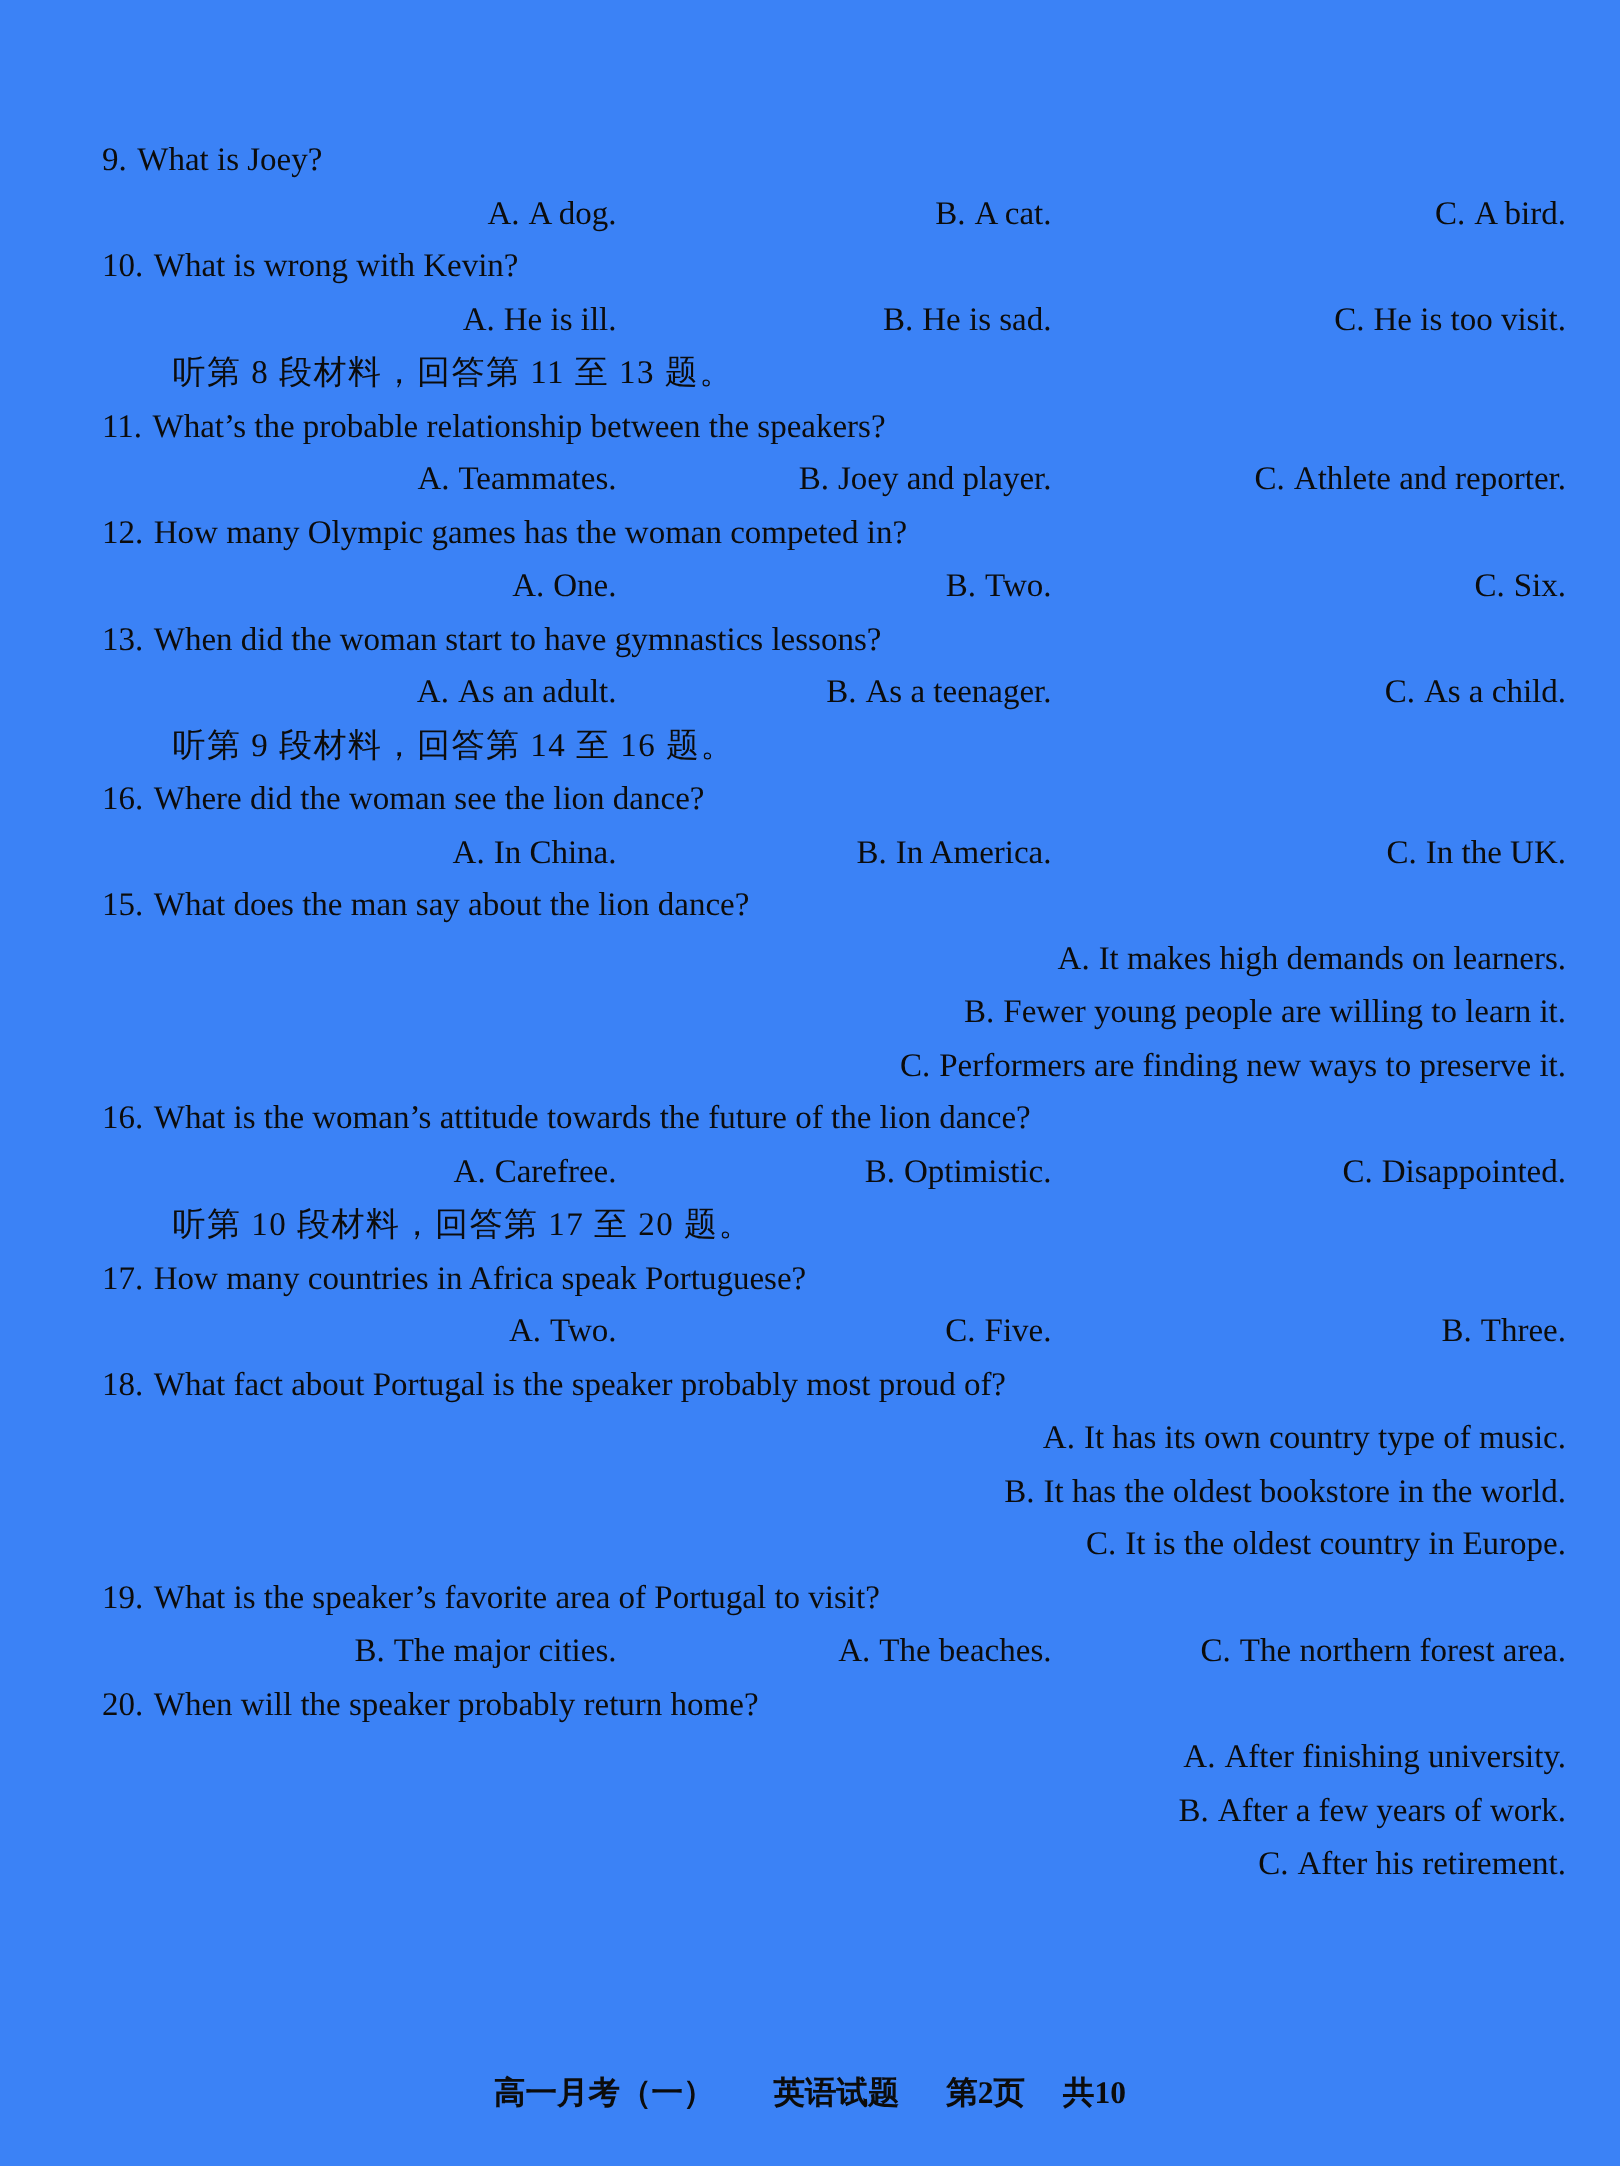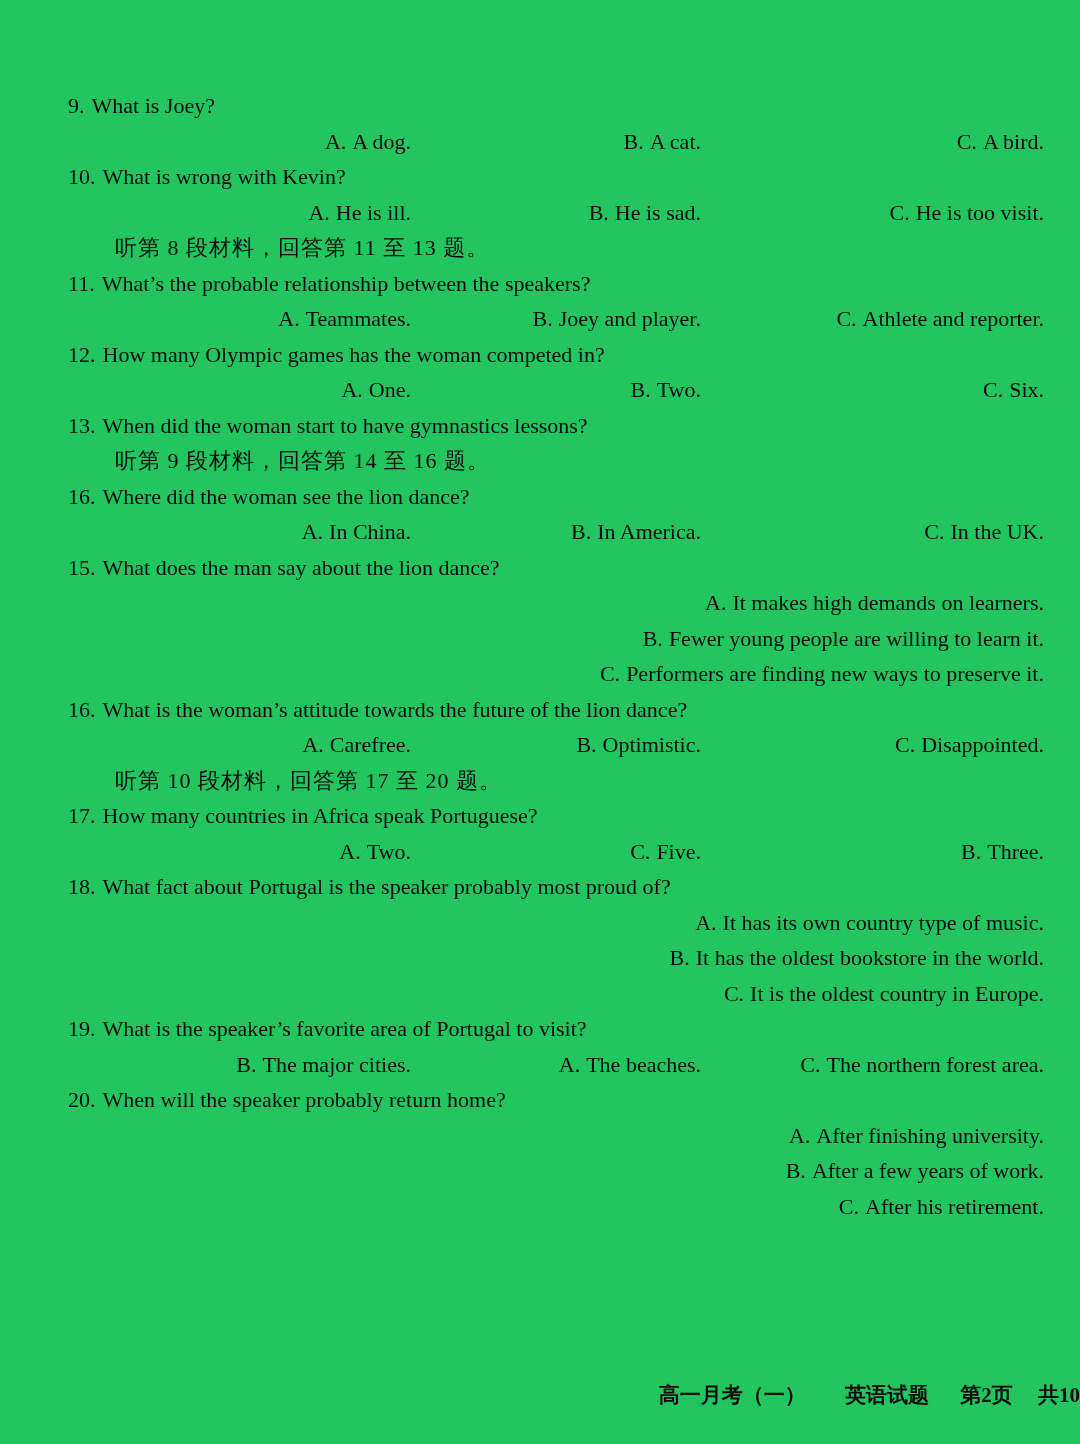--- a/index.html
+++ b/index.html
@@ -5,21 +5,21 @@
   html, body {
     margin: 0;
     padding: 0;
     background: #e8e8e8;
   }
   .page {
     position: relative;
     width: 1080px;
     height: 1444px;
     margin: 0 auto;
-    background: #22c55e;
+    background: #3b82f6;
     overflow: hidden;
     font-family: "Liberation Serif", "DejaVu Serif", serif;
     color: #0c0c0c;
   }
   .content {
     position: absolute;
     left: 68px;
     top: 88px;
     right: 36px;
     font-size: 22px;
@@ -49,21 +49,21 @@
   }
   .instr {
     padding-left: 47px;
     letter-spacing: 1px;
   }
   .footer {
     position: absolute;
     top: 1381px;
     left: 0;
     width: 100%;
-    text-align: right;
+    text-align: center;
     font-size: 21px;
     font-weight: bold;
     white-space: nowrap;
   }
   .footer span {
     display: inline-block;
   }
   .footer .f-exam    { margin-right: 34px; }
   .footer .f-subject { margin-right: 26px; }
   .footer .f-page    { margin-right: 20px; }
@@ -107,20 +107,25 @@
       <div class="qline"><span class="qnum">12.</span><span>How many Olympic games has the woman competed in?</span></div>
       <div class="opts-row">
         <div class="opt"><span class="olabel">A.</span><span>One.</span></div>
         <div class="opt"><span class="olabel">B.</span><span>Two.</span></div>
         <div class="opt"><span class="olabel">C.</span><span>Six.</span></div>
       </div>
     </div>
 
     <div class="q">
       <div class="qline"><span class="qnum">13.</span><span>When did the woman start to have gymnastics lessons?</span></div>
+      <div class="opts-row">
+        <div class="opt"><span class="olabel">A.</span><span>As an adult.</span></div>
+        <div class="opt"><span class="olabel">B.</span><span>As a teenager.</span></div>
+        <div class="opt"><span class="olabel">C.</span><span>As a child.</span></div>
+      </div>
     </div>
 
     <div class="instr">听第 9 段材料，回答第 14 至 16 题。</div>
 
     <div class="q">
       <div class="qline"><span class="qnum">16.</span><span>Where did the woman see the lion dance?</span></div>
       <div class="opts-row">
         <div class="opt"><span class="olabel">A.</span><span>In China.</span></div>
         <div class="opt"><span class="olabel">B.</span><span>In America.</span></div>
         <div class="opt"><span class="olabel">C.</span><span>In the UK.</span></div>

